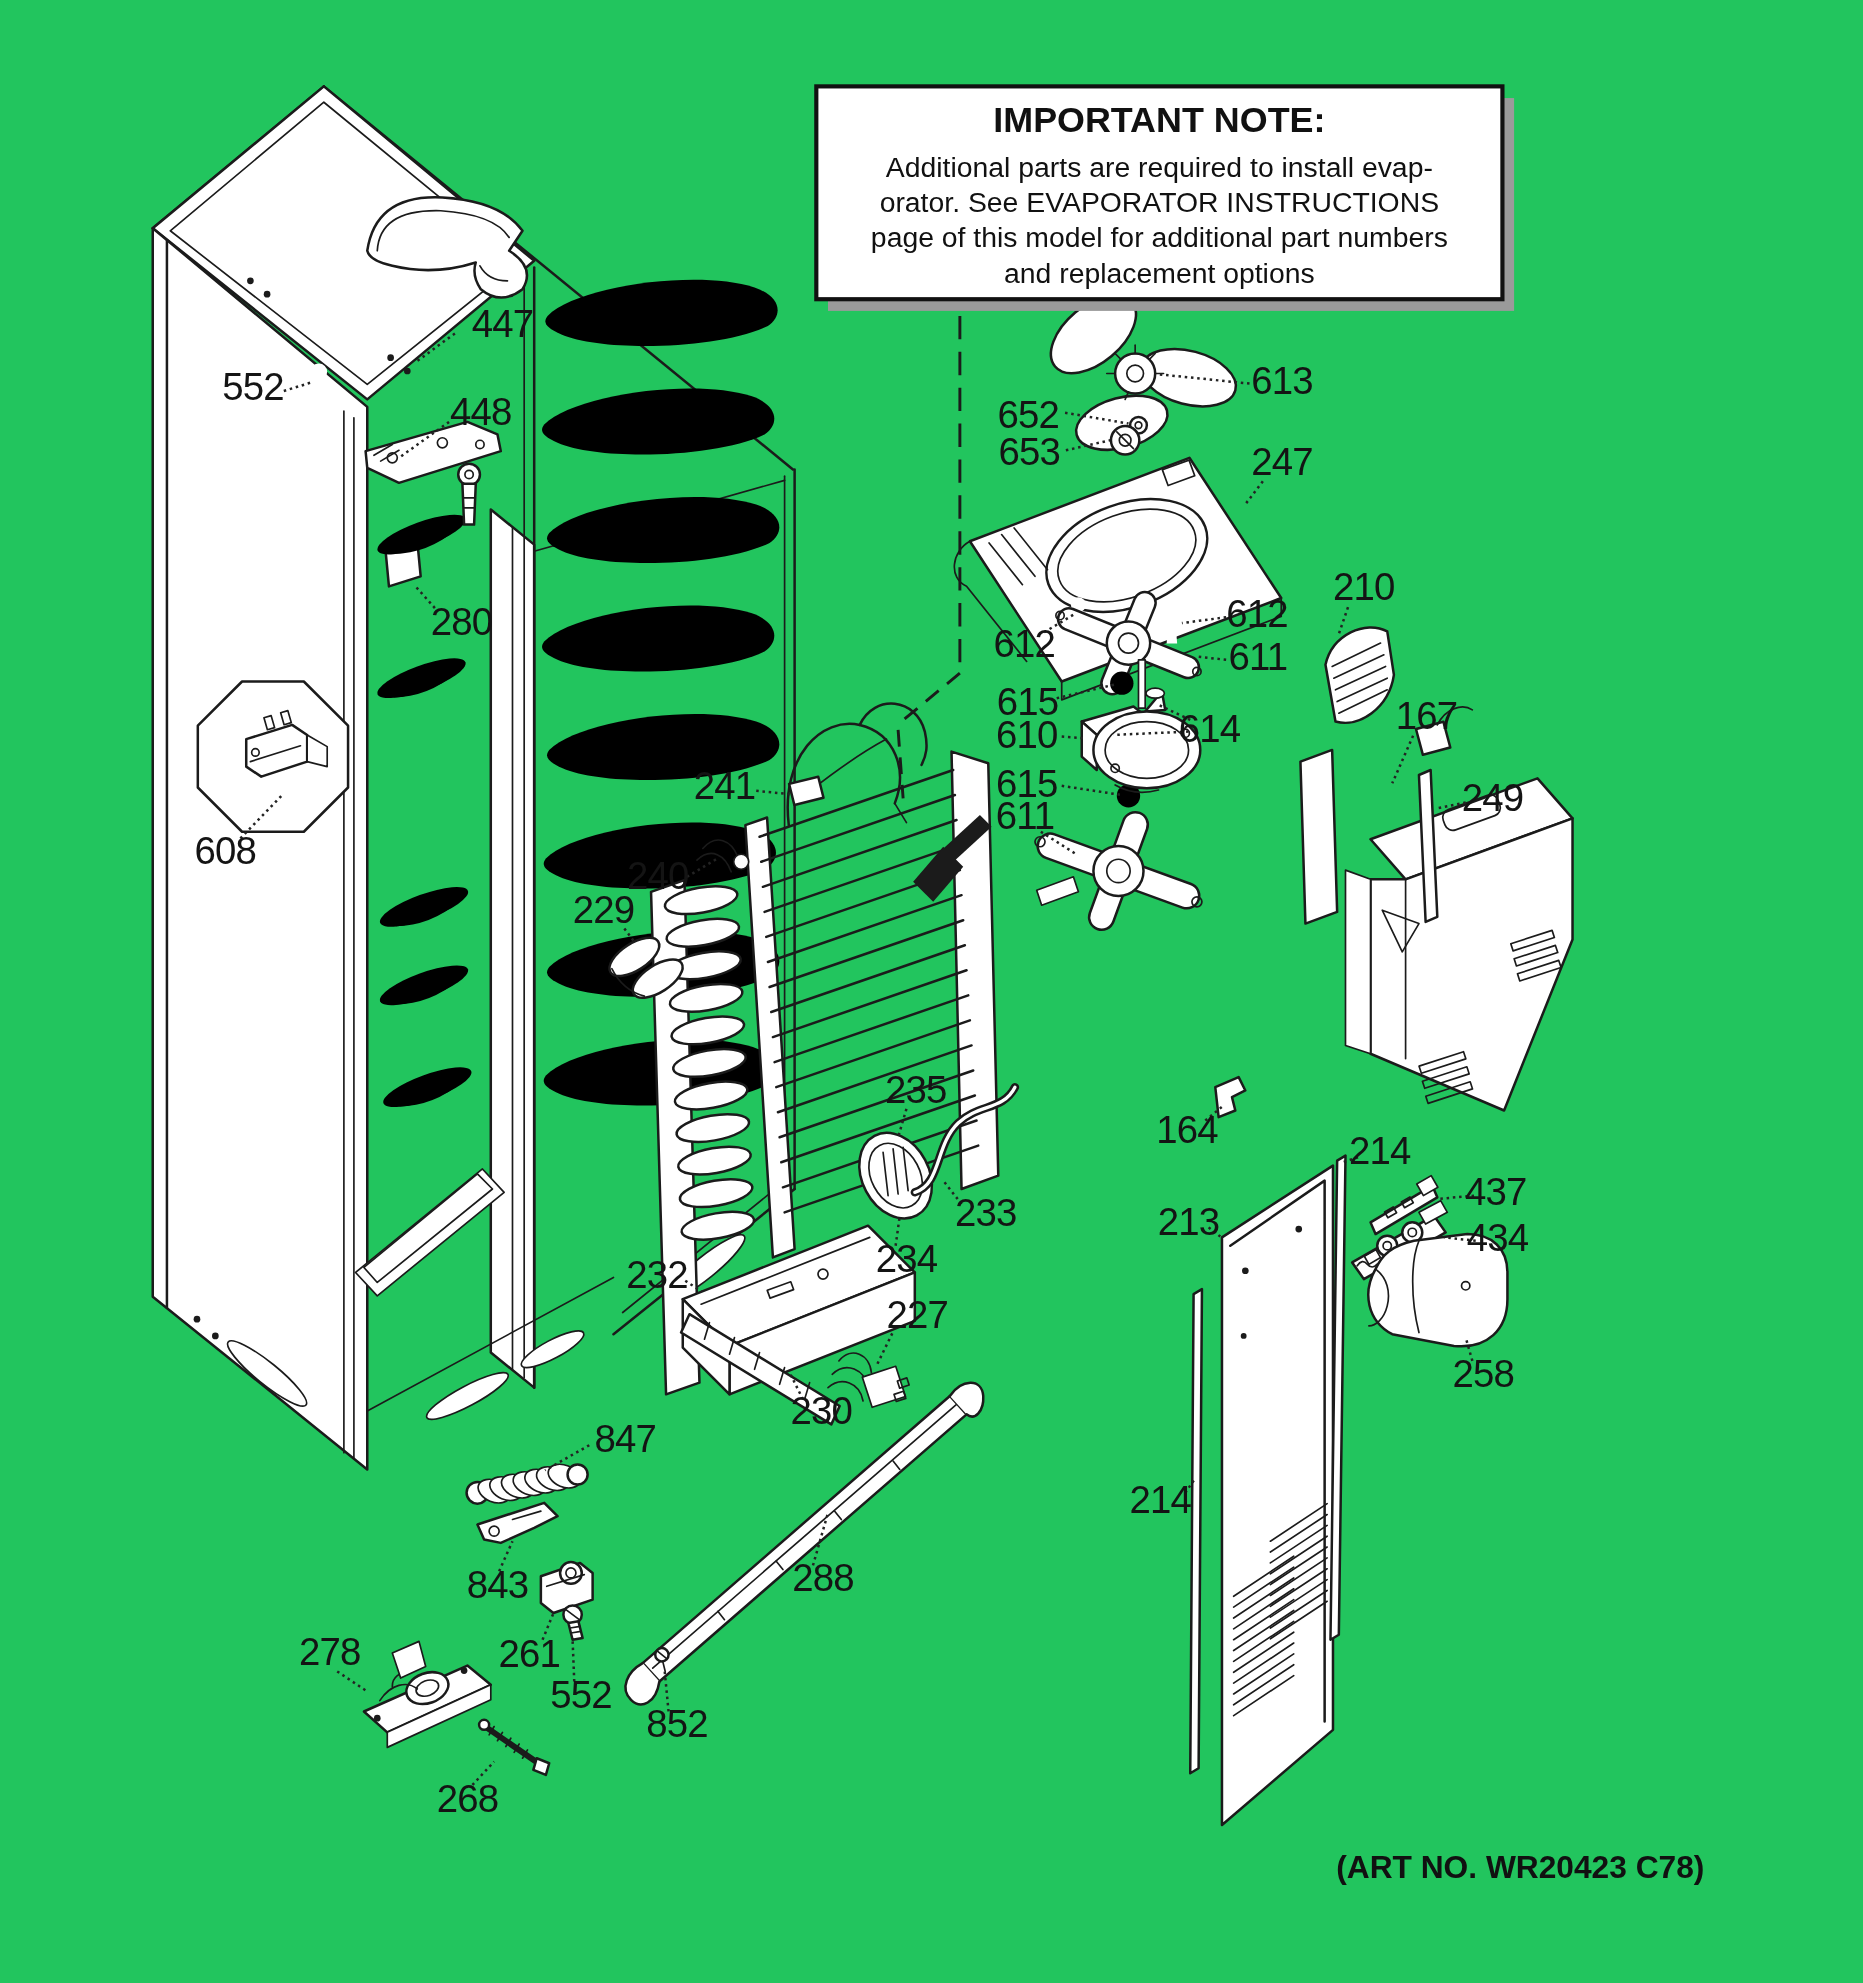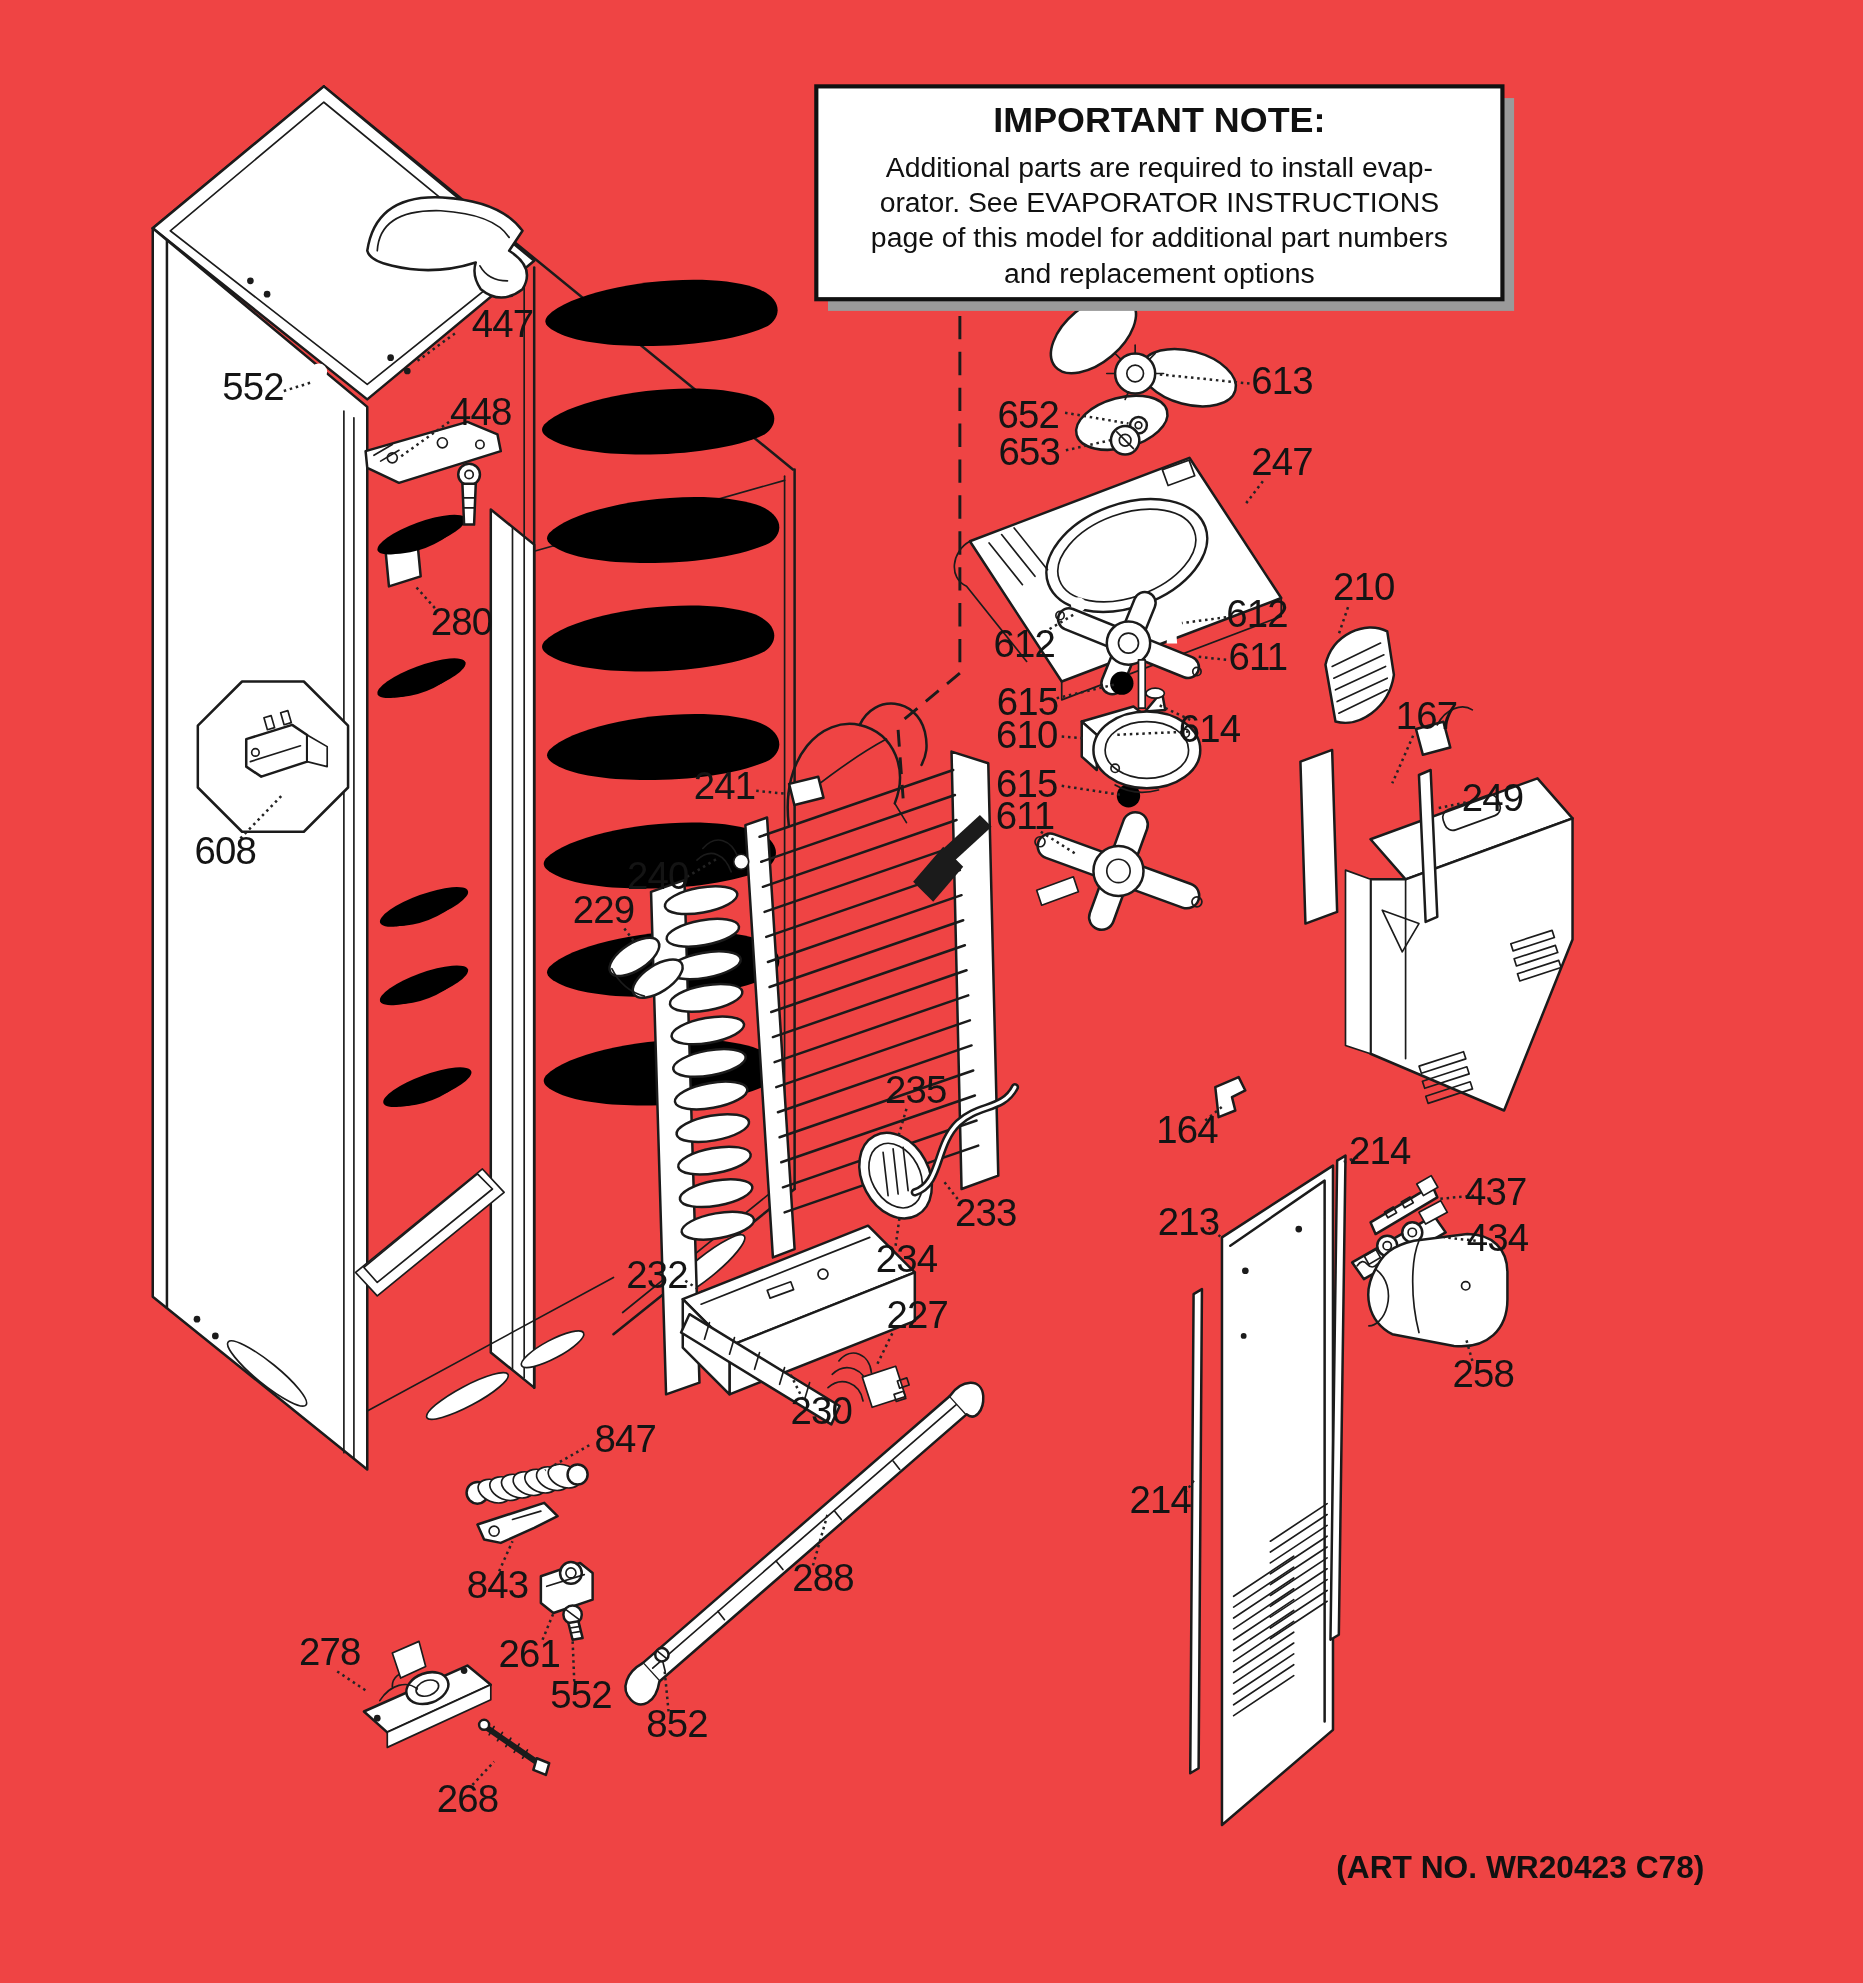--- a/index.html
+++ b/index.html
@@ -1,16 +1,16 @@
 <!DOCTYPE html>
 <html style="font-size:13.4px"><head>
 <meta charset="utf-8">
 <style>
   html,body{margin:0;padding:0;background:#fff;}
-  .canvas{position:relative;width:1863px;height:1984px;background:#ef4444;overflow:hidden;}
+  .canvas{position:relative;width:1863px;height:1984px;background:#22c55e;overflow:hidden;}
   svg{position:absolute;inset:0;}
   
   .ink path,.ink line,.ink polyline,.ink polygon,.ink rect,.ink ellipse,.ink circle{
     stroke:#1b1b1b;stroke-width:3;fill:none;stroke-linecap:round;stroke-linejoin:round;}
   .thin path,.thin line,.thin ellipse,.thin circle,.thin polygon,.thin rect,
   path.thin,line.thin,ellipse.thin,circle.thin,polygon.thin,rect.thin{stroke-width:2;}
   .wfill{fill:#ffffff !important;}
   .dot{fill:#1b1b1b !important;stroke:none !important;}
   .plabel{font-family:"Liberation Sans",sans-serif;font-size:46px;fill:#141414;
     text-anchor:middle;dominant-baseline:middle;letter-spacing:-1px;}

